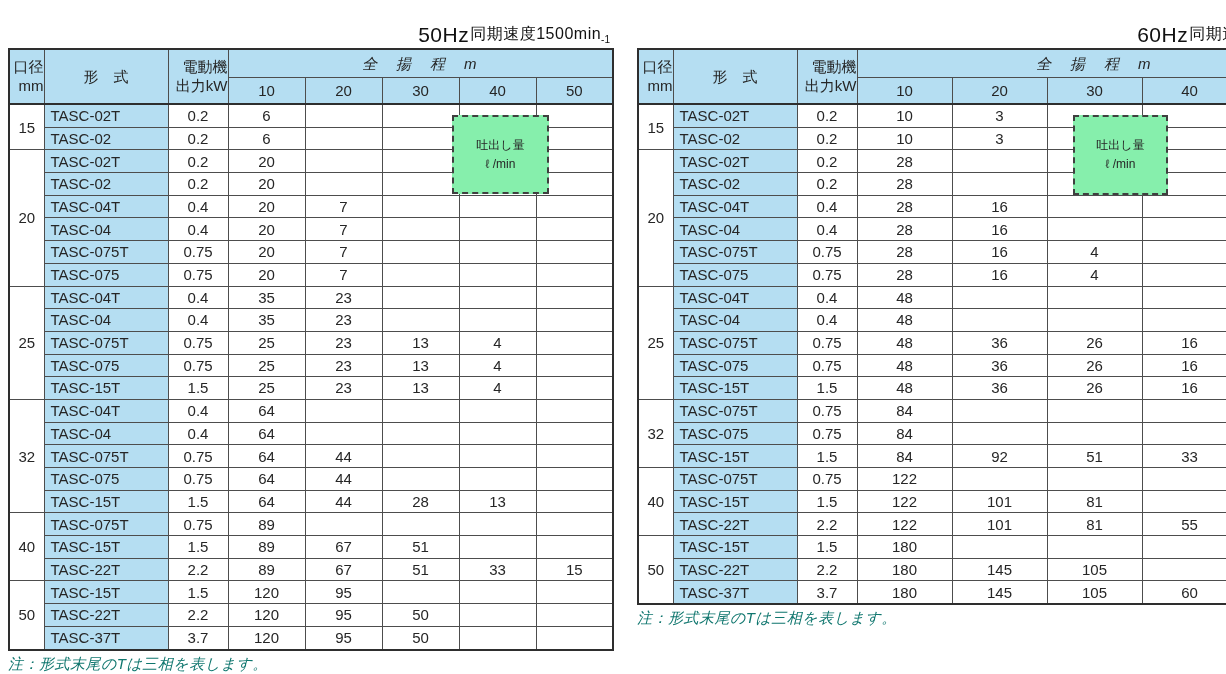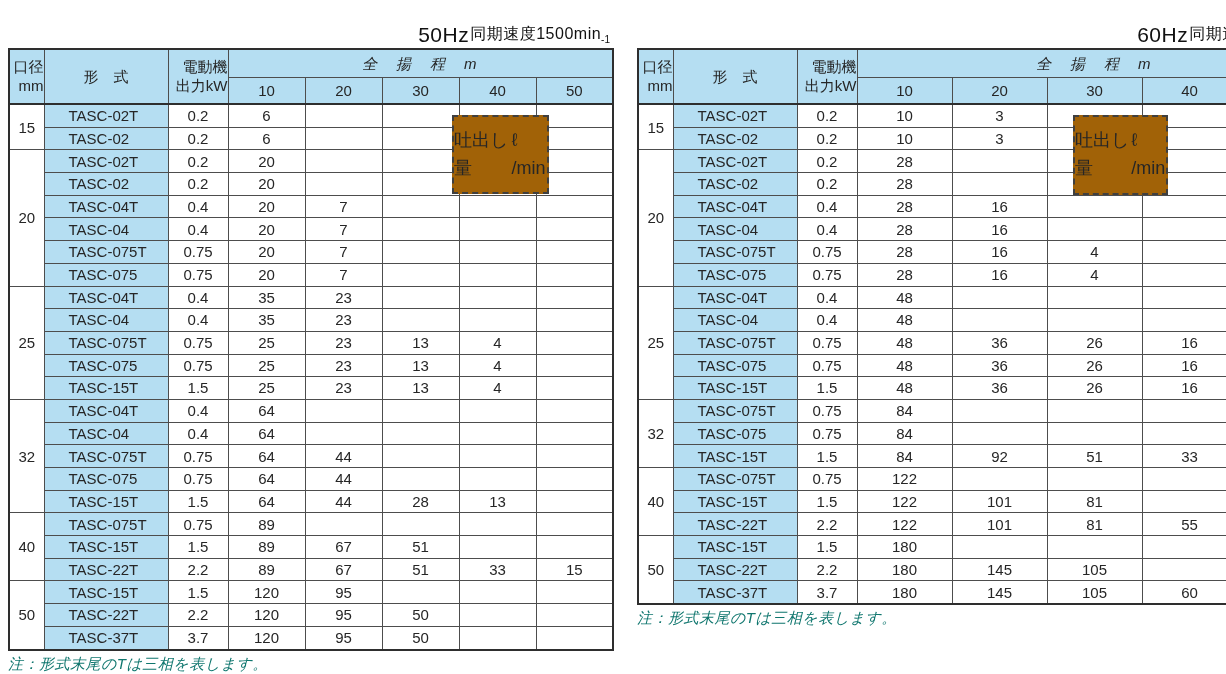--- a/index.html
+++ b/index.html
@@ -39,37 +39,37 @@
     overflow:hidden;white-space:nowrap;
   }
   thead th{background:#b5def2;height:27px;}
   thead tr.sub th{height:25px;}
   thead{border-bottom:2px solid #2e2e2e;}
   th .two-line{display:block;line-height:1.25;text-align:right;}
   th.headgroup{letter-spacing:2px;font-style:italic;}
 
   tbody td{height:21.7px;background:#ffffff;}
   tbody td.model{
-    background:#b5def2;text-align:left;padding-left:24px;
+    background:#b5def2;text-align:left;padding-left:6px;
   }
   tbody td.dia{background:#ffffff;}
 
   .note{
     margin-top:4px;font-size:15px;color:#0f766e;text-align:left;
     letter-spacing:0.5px;
     font-style:italic;
   }
 
   .annot{
     position:absolute;
     box-sizing:border-box;
-    background:#a16207;
+    background:#86efac;
     border:2px dashed #3f3f3f;
-    display:flex;flex-direction:row;align-items:center;justify-content:center;
-    font-size:18px;color:#262626;line-height:1.55;
+    display:flex;flex-direction:column;align-items:center;justify-content:center;
+    font-size:12px;color:#262626;line-height:1.55;
     z-index:5;
   }
   #panel-0 .annot{left:444px;top:115px;width:97px;height:79px;}
   #panel-1 .annot{left:436px;top:115px;width:95px;height:80px;}
 </style>
 </head>
 <body>
 
 <div class="panel" id="panel-0">
   <div class="title">

